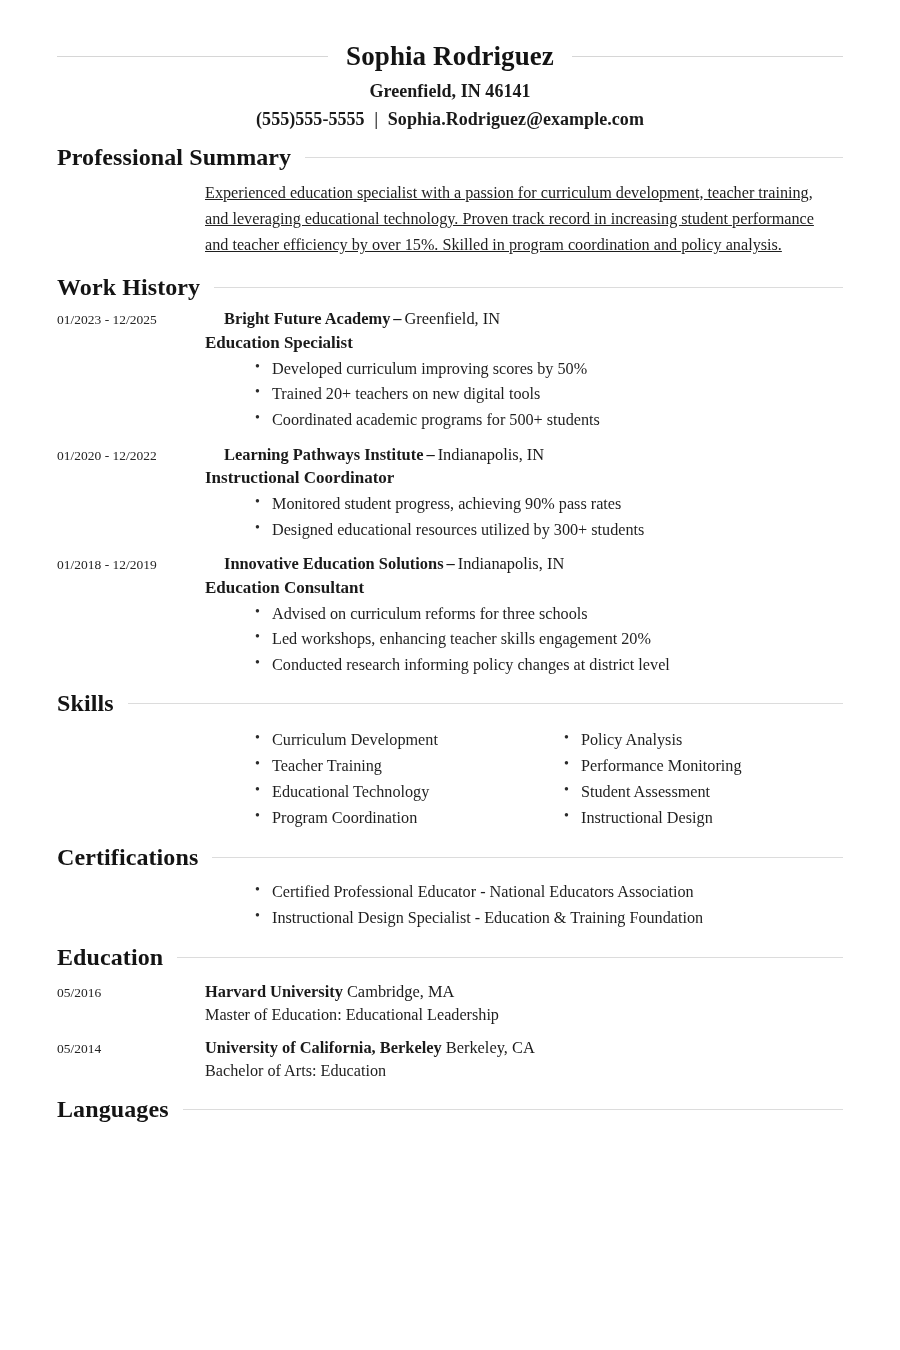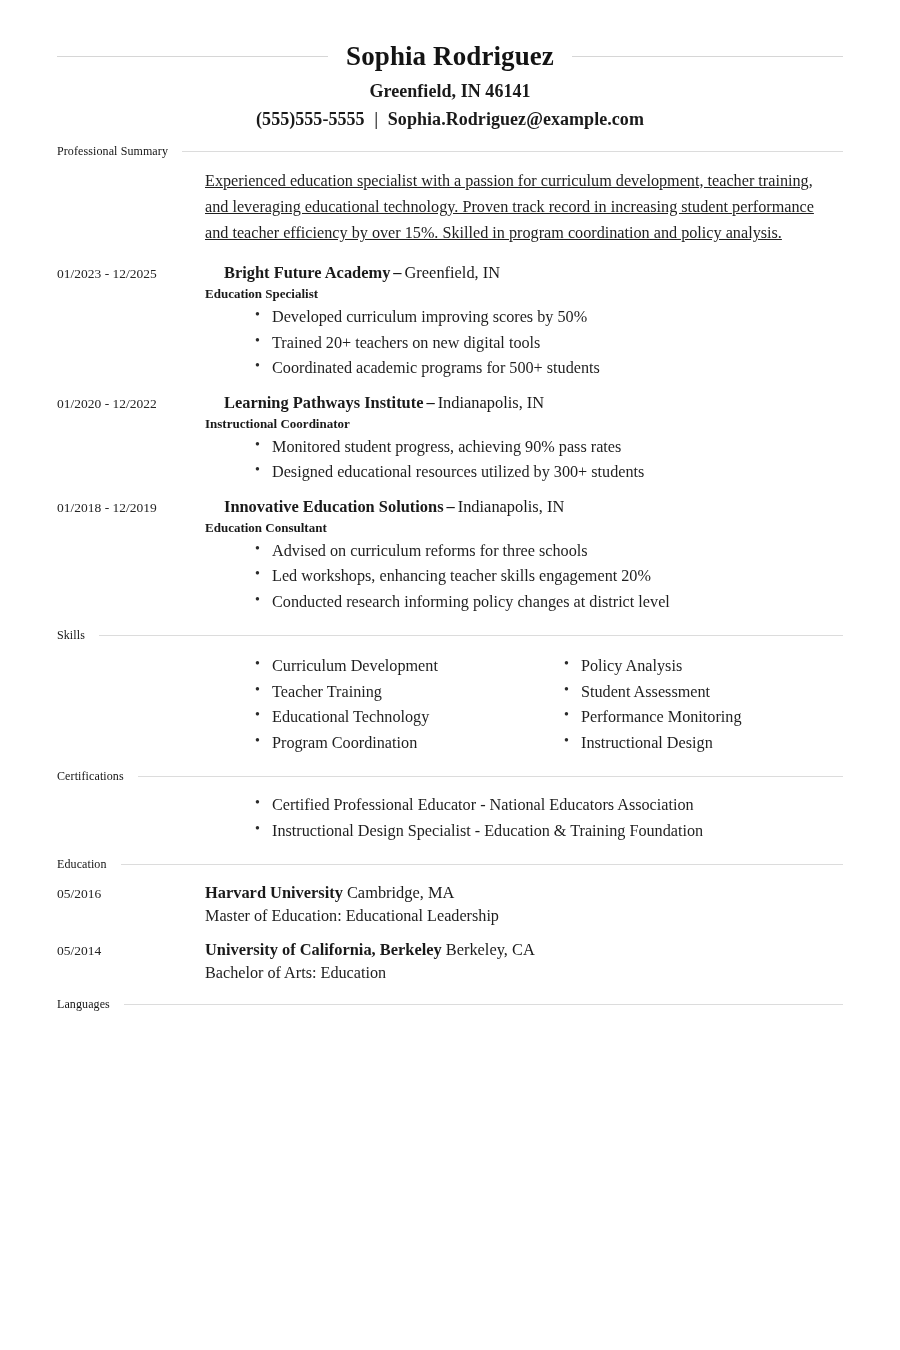--- a/index.html
+++ b/index.html
@@ -69,22 +69,22 @@
   .section {
     padding: 0 57px;
     margin-top: 14px;
   }
   .section-head {
     display: flex;
     align-items: center;
     gap: 14px;
   }
   .section-title {
-    font-size: 12px;
-    font-weight: normal;
+    font-size: 24px;
+    font-weight: bold;
     white-space: nowrap;
     color: #141414;
     letter-spacing: 0.1px;
   }
   .section-rule {
     flex: 1 1 auto;
     height: 1px;
     background: #dcdcdc;
   }
 
@@ -134,21 +134,21 @@
     font-weight: bold;
   }
   .job-org .dash {
     font-weight: bold;
     padding: 0 3px;
   }
   .job-org .loc {
     font-weight: normal;
   }
   .job-title {
-    font-size: 13px;
+    font-size: 17px;
     font-weight: bold;
     line-height: 1.4;
     color: #1a1a1a;
   }
 
   ul.bullets {
     margin: 2px 0 0 0;
     padding-left: 50px;
     list-style: none;
   }
@@ -245,20 +245,24 @@
     <div class="section-head">
       <div class="section-title">Professional Summary</div>
       <div class="section-rule"></div>
     </div>
     <div class="summary-wrap">
       <div class="summary-text">Experienced education specialist with a passion for curriculum development, teacher training, and leveraging educational technology. Proven track record in increasing student performance and teacher efficiency by over 15%. Skilled in program coordination and policy analysis.</div>
     </div>
   </div>
 
   <div class="section work">
+    <div class="section-head">
+      <div class="section-title">Work History</div>
+      <div class="section-rule"></div>
+    </div>
     <div>
 
       <div class="row job">
         <div class="col-date">01/2023 - 12/2025</div>
         <div class="col-body">
           <div class="job-org">
             <span class="org">Bright Future Academy</span><span class="dash">–</span><span class="loc">Greenfield, IN</span>
           </div>
           <div class="job-title">Education Specialist</div>
           <ul class="bullets">
@@ -311,22 +315,22 @@
         <ul class="bullets">
           <li>Curriculum Development</li>
           <li>Teacher Training</li>
           <li>Educational Technology</li>
           <li>Program Coordination</li>
         </ul>
       </div>
       <div class="skills-col right">
         <ul class="bullets">
           <li>Policy Analysis</li>
+          <li>Performance Monitoring</li>
           <li>Student Assessment</li>
-          <li>Performance Monitoring</li>
           <li>Instructional Design</li>
         </ul>
       </div>
     </div>
   </div>
 
   <div class="section tight">
     <div class="section-head">
       <div class="section-title">Certifications</div>
       <div class="section-rule"></div>

